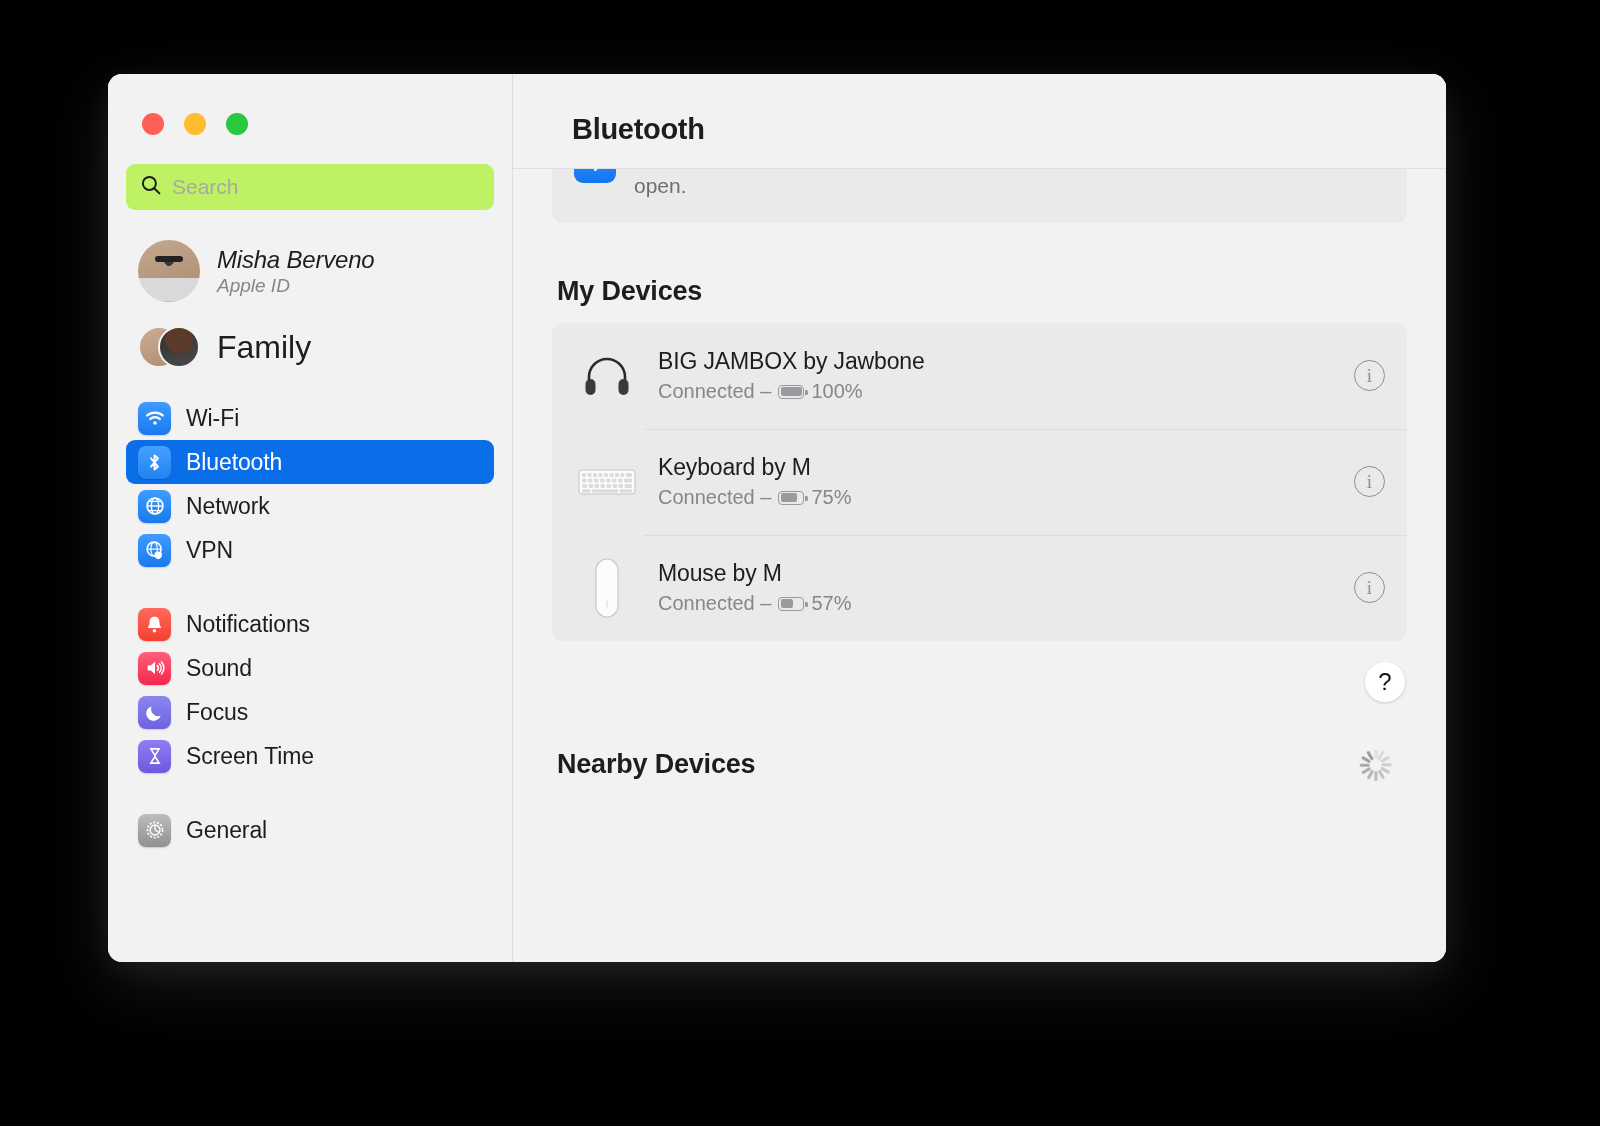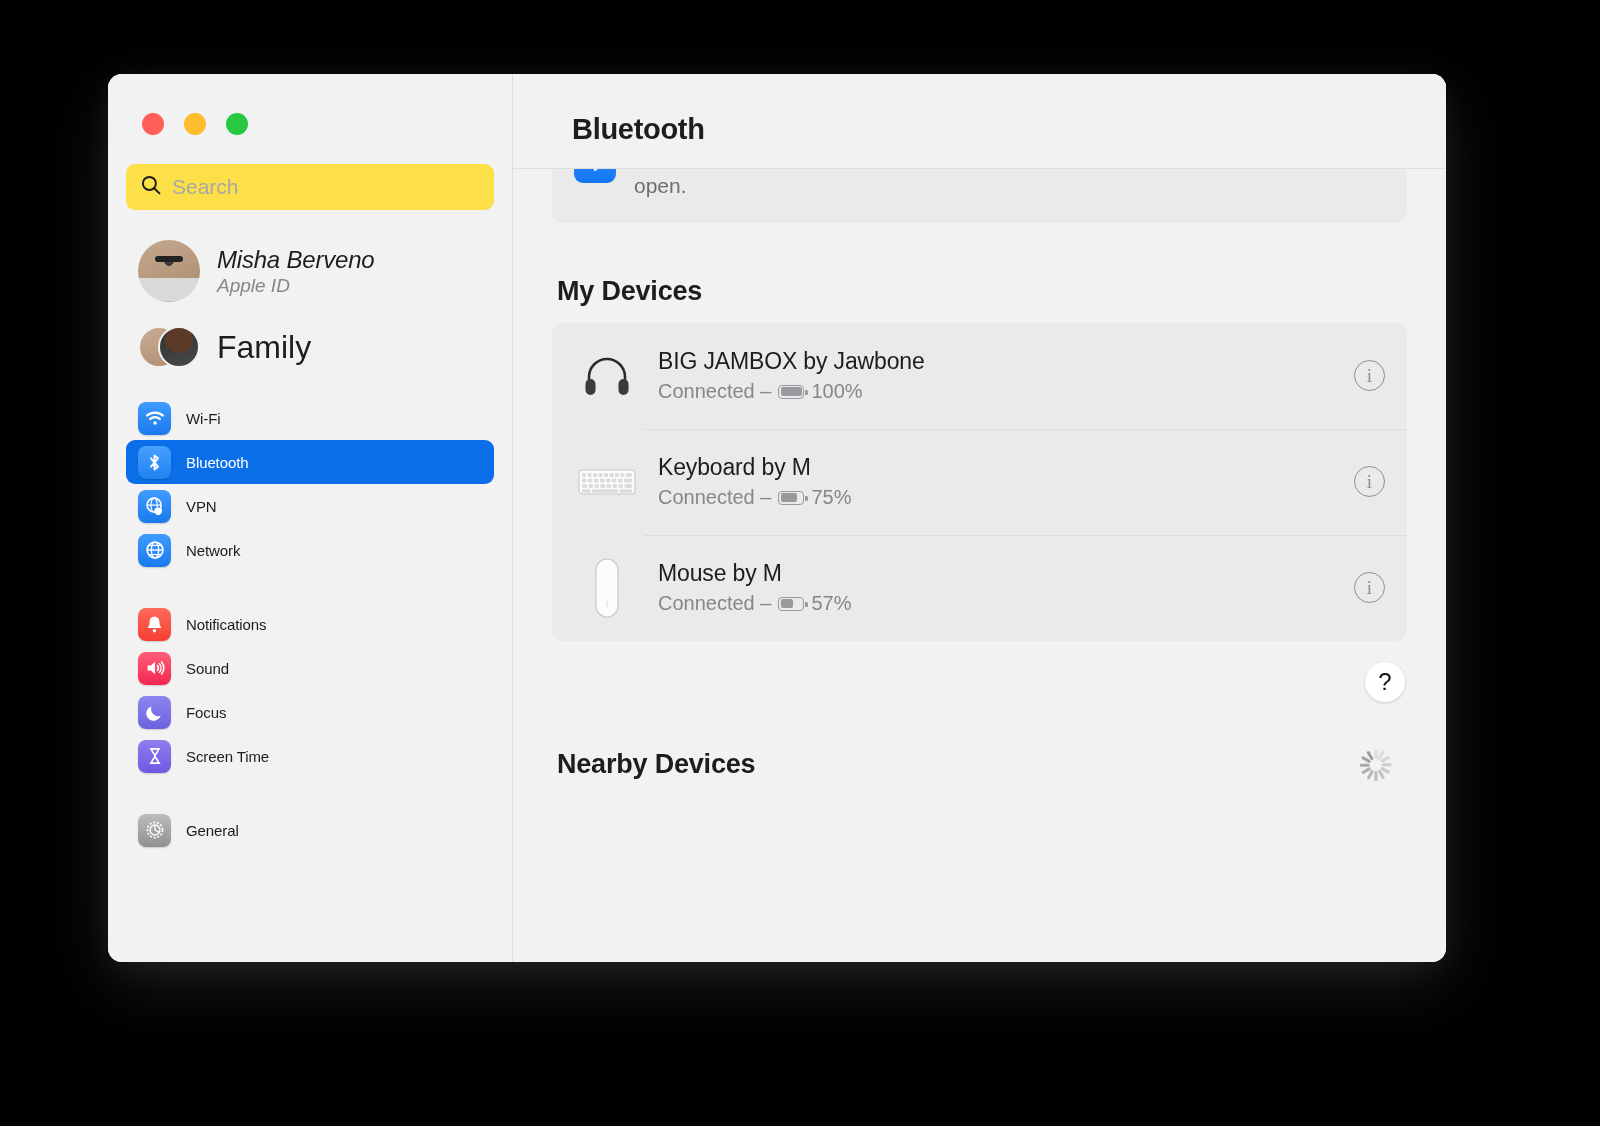--- a/index.html
+++ b/index.html
@@ -45,21 +45,21 @@
     padding: 39px 0 0 16px;
   }
   .tl { width: 22px; height: 22px; border-radius: 50%; }
   .tl.red    { background: #ff5f57; }
   .tl.yellow { background: #febc2e; }
   .tl.green  { background: #28c840; }
 
   .search-wrap {
     margin-top: 29px;
     height: 46px;
-    background: #fde047;
+    background: #bef264;
     border-radius: 9px;
     display: flex;
     align-items: center;
     padding: 0 14px;
     gap: 10px;
   }
   .search-input {
     border: none;
     background: transparent;
     outline: none;
@@ -120,21 +120,21 @@
   
   .nav-group { margin-top: 22px; }
   .nav-group.gap-lg { margin-top: 30px; }
   .nav-item {
     display:flex; align-items:center; gap:15px;
     height: 44px; padding: 0 12px; border-radius: 9px;
     cursor: default;
   }
   .nav-item.selected { background: #0a6ee8; }
   .nav-item.selected .nav-label { color:#ffffff; }
-  .nav-label { font-size: 15px; color:#1d1d1f; letter-spacing:-0.1px; }
+  .nav-label { font-size: 23px; color:#1d1d1f; letter-spacing:-0.1px; }
 
   .tile {
     width: 33px; height: 33px; border-radius: 8px;
     flex: 0 0 33px;
     display:flex; align-items:center; justify-content:center;
     box-shadow: 0 1px 1.5px rgba(0,0,0,0.16);
   }
   .tile svg { display:block; }
   .t-blue   { background: linear-gradient(#3f9bff, #1a7aed); }
   .t-bt     { background: linear-gradient(#46a0ff, #2082f0); }
@@ -357,40 +357,40 @@
           <svg width="21" height="21" viewBox="0 0 24 24">
             <path d="M8 7.2l8 9.6L12 20V4l4 3.2-8 9.6" fill="none" stroke="#fff" stroke-width="2.1" stroke-linejoin="round" stroke-linecap="round"></path>
           </svg>
         </span>
         <span class="nav-label">Bluetooth</span>
       </div>
 
       <div class="nav-item">
         <span class="tile t-blue">
           <svg width="22" height="22" viewBox="0 0 24 24">
-            <circle cx="11" cy="11" r="7.6" fill="none" stroke="#fff" stroke-width="1.7"></circle>
-            <ellipse cx="11" cy="11" rx="3.5" ry="7.6" fill="none" stroke="#fff" stroke-width="1.3"></ellipse>
-            <line x1="3.4" y1="11" x2="18.6" y2="11" stroke="#fff" stroke-width="1.3"></line>
-            <path d="M15.5 13.5l4 1.4v3.3c0 1.9-2 3.2-4 3.9-2-0.7-4-2-4-3.9v-3.3z" fill="#fff"></path>
-          </svg>
-        </span>
-        <span class="nav-label">VPN</span>
-      </div>
-
-      <div class="nav-item">
-        <span class="tile t-blue">
-          <svg width="22" height="22" viewBox="0 0 24 24">
             <circle cx="12" cy="12" r="8.6" fill="none" stroke="#fff" stroke-width="1.8"></circle>
             <ellipse cx="12" cy="12" rx="4" ry="8.6" fill="none" stroke="#fff" stroke-width="1.5"></ellipse>
             <line x1="3.4" y1="12" x2="20.6" y2="12" stroke="#fff" stroke-width="1.5"></line>
             <line x1="5" y1="7" x2="19" y2="7" stroke="#fff" stroke-width="1.3"></line>
             <line x1="5" y1="17" x2="19" y2="17" stroke="#fff" stroke-width="1.3"></line>
           </svg>
         </span>
         <span class="nav-label">Network</span>
+      </div>
+
+      <div class="nav-item">
+        <span class="tile t-blue">
+          <svg width="22" height="22" viewBox="0 0 24 24">
+            <circle cx="11" cy="11" r="7.6" fill="none" stroke="#fff" stroke-width="1.7"></circle>
+            <ellipse cx="11" cy="11" rx="3.5" ry="7.6" fill="none" stroke="#fff" stroke-width="1.3"></ellipse>
+            <line x1="3.4" y1="11" x2="18.6" y2="11" stroke="#fff" stroke-width="1.3"></line>
+            <path d="M15.5 13.5l4 1.4v3.3c0 1.9-2 3.2-4 3.9-2-0.7-4-2-4-3.9v-3.3z" fill="#fff"></path>
+          </svg>
+        </span>
+        <span class="nav-label">VPN</span>
       </div>
     </div>
 
     <div class="nav-group gap-lg">
       <div class="nav-item">
         <span class="tile t-red">
           <svg width="21" height="21" viewBox="0 0 24 24">
             <path d="M12 3.2c-3.4 0-5.6 2.4-5.6 5.6 0 4.2-1.3 5.3-1.9 6.1-.3.4 0 1 .5 1h14c.5 0 .8-.6.5-1-.6-.8-1.9-1.9-1.9-6.1 0-3.2-2.2-5.6-5.6-5.6z" fill="#fff"></path>
             <circle cx="12" cy="19.2" r="2" fill="#fff"></circle>
           </svg>

